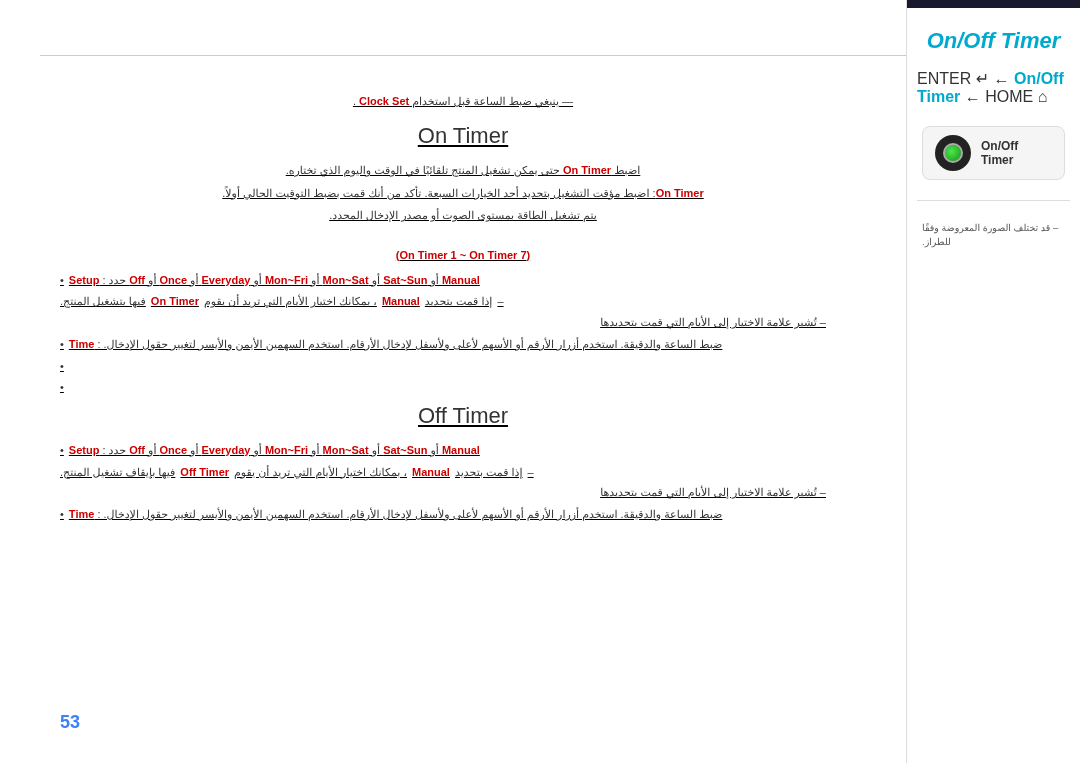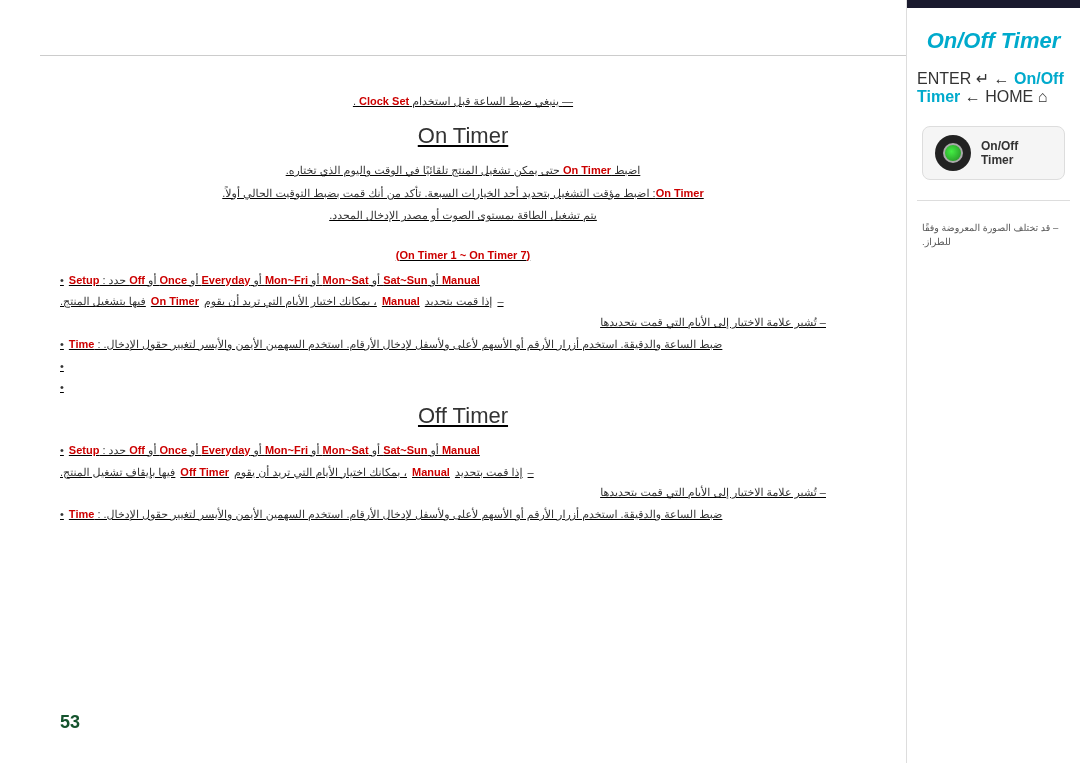--- a/index.html
+++ b/index.html
@@ -35,21 +35,21 @@
       right: 0;
       height: 1px;
       background: #ccc;
     }
 
     .page-number {
       position: absolute;
       bottom: 30px;
       left: 60px;
       font-size: 18px;
-      color: #14532d;
+      color: #3b82f6;
       font-weight: bold;
     }
 
     .clock-note {
       text-align: center;
       font-size: 11px;
       color: #333;
       margin-top: 65px;
       margin-bottom: 15px;
       direction: rtl;

